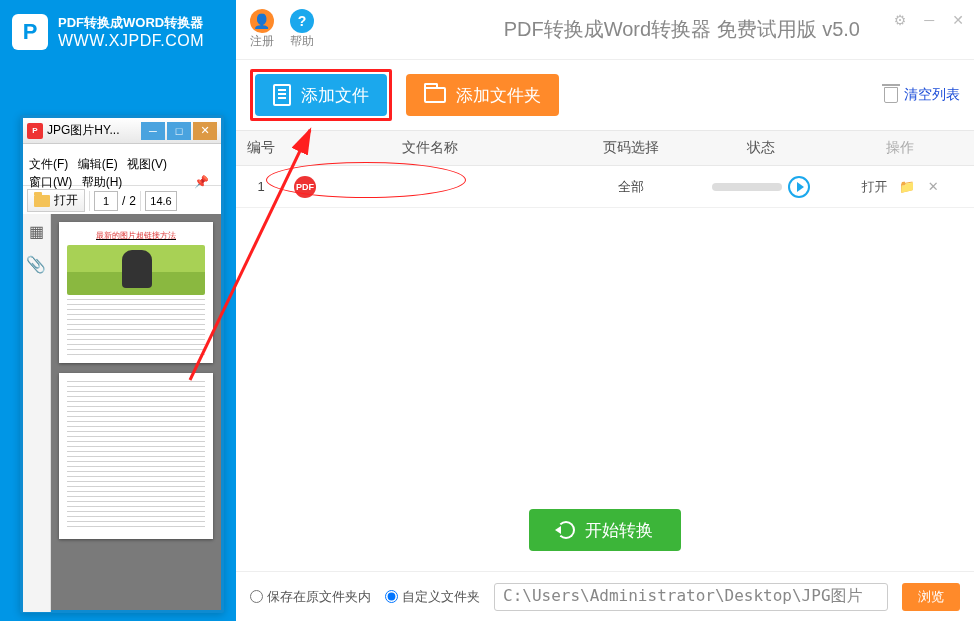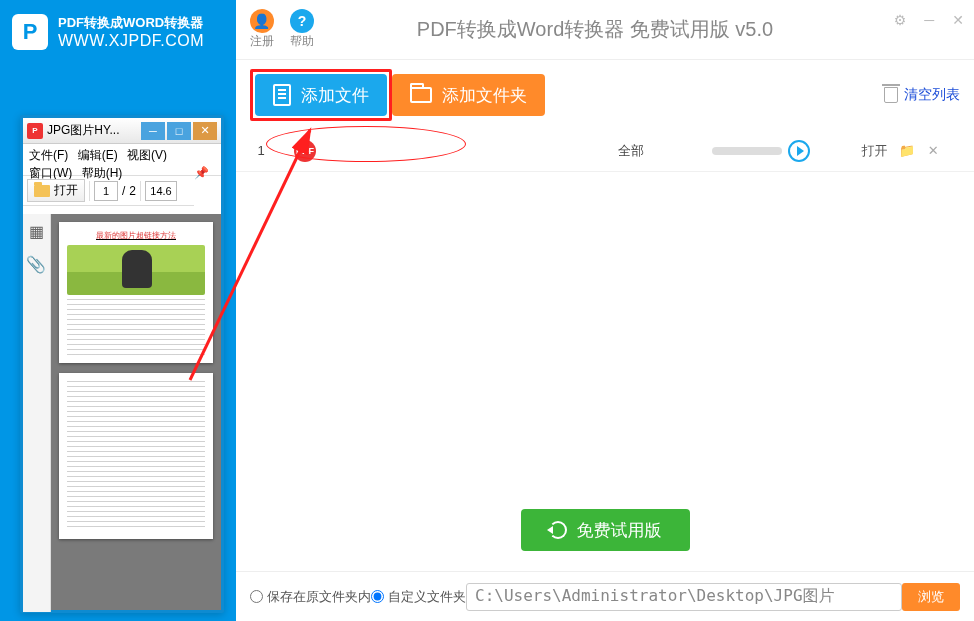--- a/index.html
+++ b/index.html
@@ -12,21 +12,21 @@
 .logo-title { font-size: 13px; font-weight: bold; }
 .logo-url { font-size: 16px; letter-spacing: 0.5px; }
 
 .pdf-viewer { position: absolute; left: 20px; top: 115px; width: 204px; height: 498px; background: #fff; border: 3px solid #0e8bd1; border-radius: 2px; box-shadow: 0 2px 8px rgba(0,0,0,0.2); }
 .pv-titlebar { height: 26px; background: linear-gradient(#fff,#e8e8e8); border-bottom: 1px solid #ccc; display: flex; align-items: center; padding: 0 4px; font-size: 12px; }
 .pv-icon { width: 16px; height: 16px; background: #e33; border-radius: 2px; margin-right: 4px; display: inline-flex; align-items: center; justify-content: center; color:#fff; font-size:8px; font-weight:bold; }
 .pv-title { flex: 1; overflow: hidden; text-overflow: ellipsis; white-space: nowrap; }
 .pv-winbtns { display: flex; }
 .pv-winbtn { width: 24px; height: 18px; background: #4aa3df; margin-left: 2px; display: flex; align-items: center; justify-content: center; color: #fff; font-size: 11px; cursor: pointer; }
 .pv-winbtn.close { background: #d94; }
-.pv-menubar { height: 32px; border-bottom: 1px solid #ddd; font-size: 12px; padding: 2px 6px; line-height: 18px; white-space: nowrap; }
+.pv-menubar { height: 42px; border-bottom: 1px solid #ddd; font-size: 12px; padding: 11px 6px; line-height: 18px; white-space: nowrap; }
 .pv-menubar span { margin-right: 6px; cursor: pointer; }
 .pv-pin { float: right; color: #888; }
 .pv-toolbar { height: 30px; border-bottom: 1px solid #ddd; display: flex; align-items: center; padding: 0 4px; gap: 4px; font-size: 12px; }
 .pv-open-btn { display: flex; align-items: center; gap: 4px; padding: 2px 6px; border: 1px solid #ccc; background: linear-gradient(#fff,#eee); cursor: pointer; }
 .folder-ico { width: 16px; height: 12px; background: #f4c257; border-radius: 1px; position: relative; }
 .folder-ico::before { content:''; position:absolute; top:-3px; left:0; width:8px; height:3px; background:#f4c257; border-radius:1px 1px 0 0; }
 .pv-pagebox { width: 24px; height: 20px; border: 1px solid #bbb; text-align: center; font-size: 11px; }
 .pv-zoom { width: 32px; height: 20px; border: 1px solid #bbb; text-align: center; font-size: 11px; }
 .pv-divider { width:1px; height:20px; background:#ddd; }
 .pv-sidebar-icons { position: absolute; left: 0; top: 96px; width: 28px; height: 398px; background: #f4f4f4; border-right: 1px solid #ddd; display: flex; flex-direction: column; align-items: center; padding-top: 8px; gap: 14px; color: #666; }
@@ -35,25 +35,25 @@
 .pv-thumb-title { color: #d33; font-size: 8px; text-align: center; margin-bottom: 4px; }
 .pv-thumb-img { width: 100%; height: 50px; background: linear-gradient(180deg, #a8d155 0%, #a8d155 55%, #8ab840 55%, #8ab840 100%); border-radius: 2px; position: relative; margin-bottom: 4px; }
 .pv-thumb-img::after { content:''; position:absolute; left:40%; top:10%; width:30px; height:38px; background:#333; border-radius:10px 10px 4px 4px; }
 .pv-thumb-text { height: 56px; background: repeating-linear-gradient(#666 0, #666 1px, transparent 1px, transparent 5px); opacity: 0.3; }
 .pv-thumb2 .pv-thumb-text { height: 150px; }
 
 .main { position: absolute; left: 236px; top: 0; right: 0; height: 621px; background: #fff; }
 .topbar { height: 60px; border-bottom: 1px solid #eee; display: flex; align-items: center; padding: 0 14px; }
 .top-icon-btn { display: flex; flex-direction: column; align-items: center; margin-right: 16px; font-size: 12px; color: #888; cursor: pointer; }
 .top-icon-circle { width: 24px; height: 24px; border-radius: 50%; display: flex; align-items: center; justify-content: center; color: #fff; font-weight: bold; font-size: 14px; }
-.app-title { flex: 1; text-align: center; font-size: 20px; color: #888; padding-right: 100px; }
+.app-title { flex: 1; text-align: right; font-size: 20px; color: #888; padding-right: 100px; }
 .win-controls { position: absolute; right: 10px; top: 12px; display: flex; gap: 18px; color: #bbb; }
 .win-controls span { cursor: pointer; font-size: 14px; }
 
-.actionbar { height: 70px; display: flex; align-items: center; padding: 0 14px; }
+.actionbar { height: 70px; display: flex; align-items: center; padding: 0 14px; gap: 14px; }
 .big-btn { height: 42px; padding: 0 18px; border-radius: 4px; display: flex; align-items: center; gap: 10px; color: #fff; font-size: 17px; cursor: pointer; border: none; }
 .big-btn.blue { background: #1ba8ed; }
 .big-btn.orange { background: #ff8a2a; }
 .highlight-box { border: 3px solid #ff1f1f; padding: 2px; border-radius: 2px; }
 .spacer { flex: 1; }
 .clear-btn { display: flex; align-items: center; gap: 6px; color: #1d4ed8; font-size: 14px; cursor: pointer; }
 
 .table-head { height: 36px; background: #f7f7f7; border-top: 1px solid #e8e8e8; border-bottom: 1px solid #e8e8e8; display: flex; align-items: center; font-size: 14px; color: #555; }
 .table-row { height: 42px; display: flex; align-items: center; font-size: 13px; color: #444; border-bottom: 1px solid #f0f0f0; }
 .col-num { width: 50px; text-align: center; }
@@ -63,21 +63,21 @@
 .col-ops { flex: 1; text-align: center; display: flex; align-items: center; justify-content: center; gap: 12px; color: #aaa; }
 .pdf-badge { width: 22px; height: 22px; background: #e33; border-radius: 11px; color: #fff; font-size: 9px; font-weight: bold; display: flex; align-items: center; justify-content: center; }
 .progress-bar { width: 70px; height: 8px; background: #ddd; border-radius: 4px; }
 .play-btn { width: 22px; height: 22px; border: 2px solid #1ba8ed; border-radius: 50%; display:flex; align-items:center; justify-content:center; cursor:pointer; }
 .play-btn::after { content:''; border-left: 7px solid #1ba8ed; border-top: 5px solid transparent; border-bottom: 5px solid transparent; margin-left:2px; }
 .file-ellipse { position: absolute; border: 1.5px solid #ff1f1f; border-radius: 50%; pointer-events: none; }
 
 .bottom-area { position: absolute; left: 0; right: 0; bottom: 0; }
 .start-row { display: flex; justify-content: center; padding: 20px 0; }
 .start-btn { background: #3cb539; color: #fff; border: none; height: 42px; padding: 0 28px; border-radius: 4px; font-size: 17px; display: flex; align-items: center; gap: 10px; cursor: pointer; }
-.save-row { height: 50px; border-top: 1px solid #eee; display: flex; align-items: center; padding: 12px 14px; font-size: 13px; color: #555; }
+.save-row { height: 50px; border-top: 1px solid #eee; display: flex; align-items: center; padding: 12px 14px; gap: 14px; font-size: 13px; color: #555; }
 .radio { display: flex; align-items: center; gap: 4px; cursor: pointer; }
 .radio input { margin: 0; }
 .path-input { flex: 1; height: 28px; border: 1px solid #ccc; border-radius: 3px; padding: 0 8px; color: #888; font-family: Consolas, monospace; font-size: 16px; }
 .browse-btn { background: #ff8a2a; color: #fff; border: none; height: 28px; padding: 0 16px; border-radius: 3px; font-size: 13px; cursor: pointer; }
 
 .arrow-svg { position: absolute; pointer-events: none; }
 
 .doc-icon { width:18px; height:22px; border:2px solid #fff; border-radius:2px; position:relative; }
 .doc-icon::before { content:''; position:absolute; left:3px; top:3px; right:3px; height:2px; background:#fff; box-shadow: 0 4px 0 #fff, 0 8px 0 #fff; }
 .folder-icon-lg { width:22px; height:16px; border:2px solid #fff; border-radius:2px; position:relative; }
@@ -175,20 +175,27 @@
       <span class="folder-icon-lg"></span>
       <span>添加文件夹</span>
     </button>
     <div class="spacer"></div>
     <div class="clear-btn">
       <span class="trash-icon"></span>
       <span>清空列表</span>
     </div>
   </div>
 
+  <div class="table-head">
+    <div class="col-num">编号</div>
+    <div class="col-name" style="justify-content:center">文件名称</div>
+    <div class="col-pages">页码选择</div>
+    <div class="col-status">状态</div>
+    <div class="col-ops">操作</div>
+  </div>
 
   <div class="table-row" style="position:relative">
     <div class="col-num">1</div>
     <div class="col-name">
       <span class="pdf-badge">PDF</span>
     </div>
     <div class="col-pages">全部</div>
     <div class="col-status">
       <div class="progress-bar"></div>
       <div class="play-btn"></div>
@@ -198,21 +205,21 @@
       <span>📁</span>
       <span>✕</span>
     </div>
     <div class="file-ellipse" style="left:30px; top:-4px; width:200px; height:36px;"></div>
   </div>
 
   <div class="bottom-area">
     <div class="start-row">
       <button class="start-btn">
         <span class="refresh-icon"></span>
-        <span>免费试用版</span>
+        <span>开始转换</span>
       </button>
     </div>
     <div class="save-row">
       <label class="radio">
         <input type="radio" name="save" style="">
         <span>保存在原文件夹内</span>
       </label>
       <label class="radio">
         <input type="radio" name="save" checked="" style="">
         <span>自定义文件夹</span>

